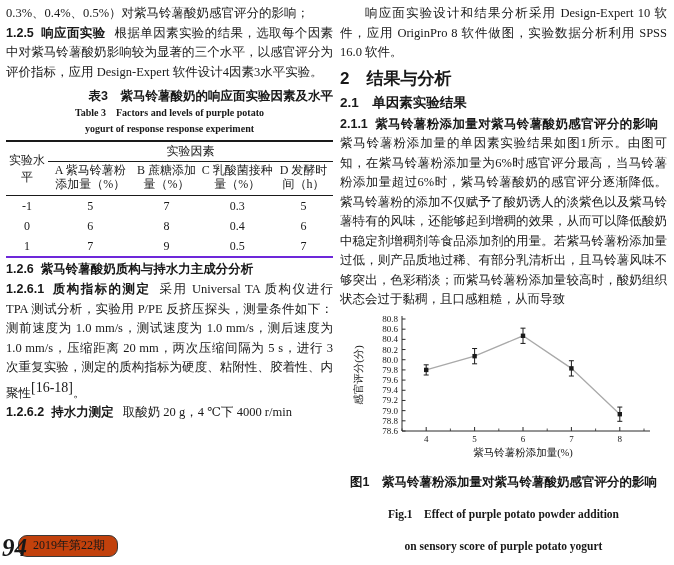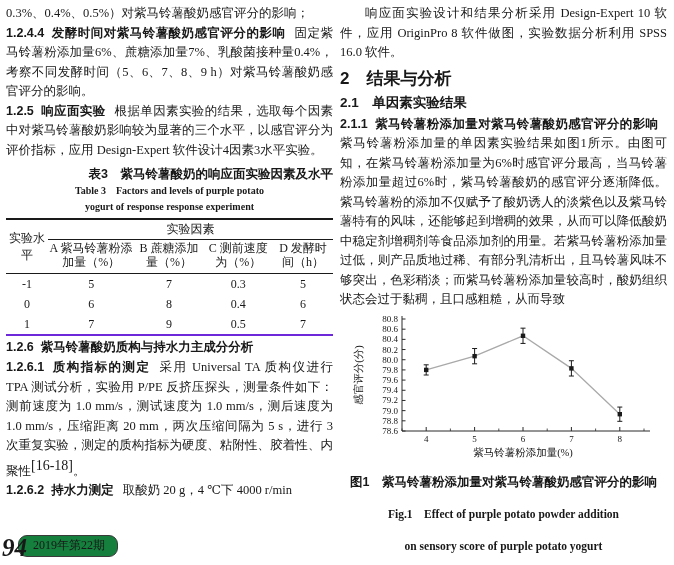--- a/index.html
+++ b/index.html
@@ -27,48 +27,47 @@
   td.rowhead{width:40px;border-bottom:1.5px solid #1a1a1a;}
   tr.colhead td{border-bottom:1.5px solid #1a1a1a;line-height:14px;padding:1px 1px 4px;}
   tr.datarow td{padding:2.5px 1px;}
   .figure{margin-top:2px;}
   .figure svg{display:block;margin:0 auto;font-family:"Liberation Serif","DejaVu Serif",serif;}
   .fig-cap-zh{text-align:center;font-family:"Liberation Sans","DejaVu Sans",sans-serif;font-weight:bold;font-size:12.5px;line-height:18px;margin-top:3px;}
   .fig-cap-en{text-align:center;font-weight:bold;font-size:11.5px;line-height:17px;margin-top:15px;}
   .footer{position:absolute;left:2px;bottom:4px;display:flex;align-items:flex-start;}
   .pagenum{font-weight:bold;font-style:italic;font-size:25px;line-height:26px;z-index:2;}
   .issue-pill{border:1.5px solid #3a3a3a;border-radius:9px;padding:1px 12px 2px 14px;
-    margin-left:-9px;font-size:12px;background:#15803d;}
+    margin-left:-9px;font-size:12px;background:#c2410c;}
 </style>
 </head>
 <body>
 
 <div class="page">
 
   <div class="col">
     <p class="body-p"><span>0.3%、0.4%、0.5%）对紫马铃薯酸奶感官评分的影响；</span></p>
 
-    <p class="body-p"><span class="sec-num">1.2.4.4</span><span class="sec-title">发酵时间对紫马铃薯酸奶感官评分的影响</span><span>固定紫马铃薯粉添加量6%、蔗糖添加量7%、乳酸菌接种量0.4%，考察不同发酵时间（5、6、7、8、9 h）对紫马铃薯酸奶感官评分的影响。</span></p>
 
     <p class="body-p"><span class="sec-num">1.2.5</span><span class="sec-title">响应面实验</span><span>根据单因素实验的结果，选取每个因素中对紫马铃薯酸奶影响较为显著的三个水平，以感官评分为评价指标，应用 Design-Expert 软件设计4因素3水平实验。</span></p>
 
     <div class="tbl-cap-zh">表3　紫马铃薯酸奶的响应面实验因素及水平</div>
     <div class="tbl-cap-en">Table 3　Factors and levels of purple potato</div>
     <div class="tbl-cap-en">yogurt of response response experiment</div>
 
     <table class="factors">
       <tbody>
         <tr>
           <td class="rowhead" rowspan="2">实验水平</td>
           <td class="spanner" colspan="4">实验因素</td>
         </tr>
         <tr class="colhead">
           <td>A 紫马铃薯粉添加量（%）</td>
           <td>B 蔗糖添加量（%）</td>
-          <td>C 测前速度为（%）</td>
+          <td>C 乳酸菌接种量（%）</td>
           <td>D 发酵时间（h）</td>
         </tr>
         <tr class="datarow">
           <td>-1</td>
           <td>5</td>
           <td>7</td>
           <td>0.3</td>
           <td>5</td>
         </tr>
         <tr class="datarow">

